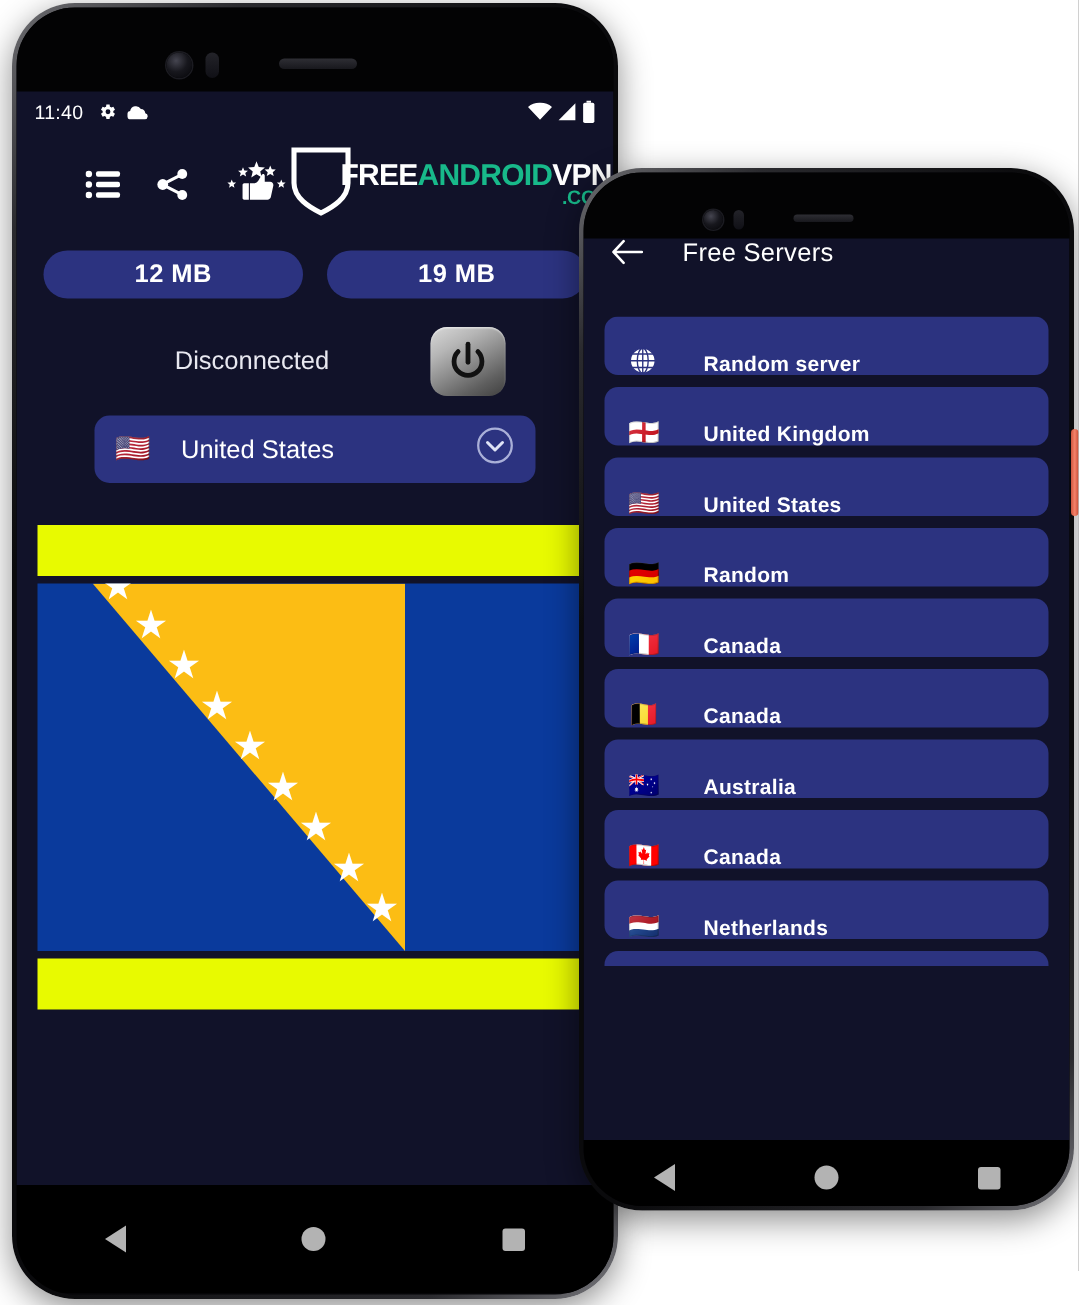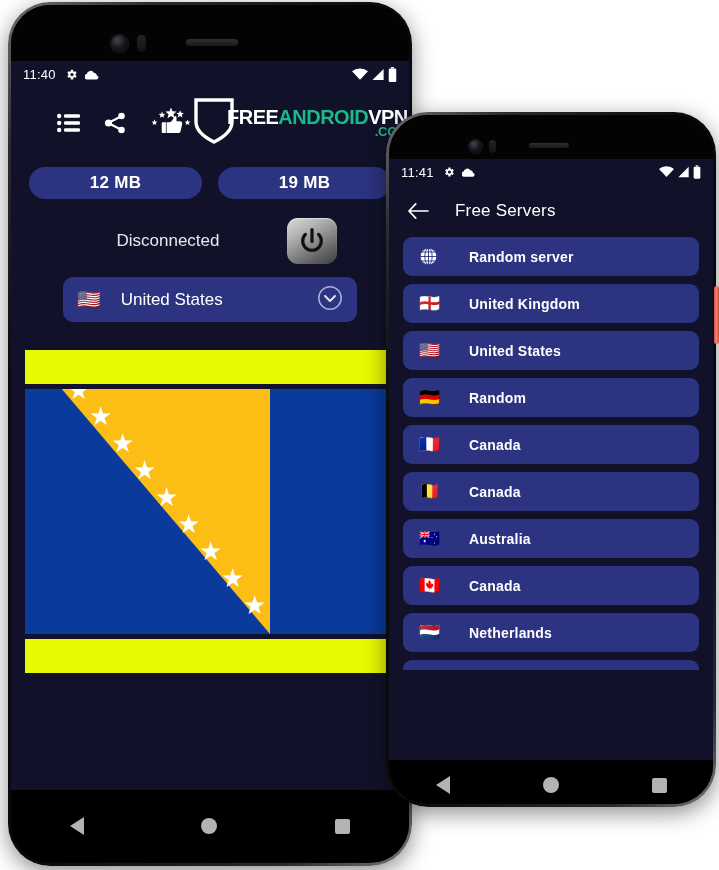--- a/index.html
+++ b/index.html
@@ -160,38 +160,38 @@
     position: absolute;
     color: #fff;
     font-size: 26px;
     line-height: 1;
   }
   .banner-bar.bottom { margin-top: 5px; }
 
   
   .sec-appbar {
     height: 52px;
-    display: flex; align-items: center;
+    display: flex; 
     padding: 0 18px;
     flex-shrink: 0;
   }
   .back-arrow { cursor: pointer; display: flex; }
   .sec-title { color: #fff; font-size: 17px; margin-left: 26px; letter-spacing: .2px; }
 
   .server-list {
     flex: 1;
     padding: 0 14px;
     display: flex; flex-direction: column; gap: 8px;
     overflow: hidden;
   }
   .server-item {
     height: 39px;
     background: #2c3380;
     border-radius: 9px;
-    display: flex; align-items: center;
+    display: flex; align-items: flex-end;
     padding: 0 16px;
     flex-shrink: 0;
     cursor: pointer;
   }
   .si-flag { font-size: 17px; width: 24px; line-height: 1; display: flex; align-items: center; }
   .si-label { color: #fff; font-size: 14px; font-weight: 700; margin-left: 26px; letter-spacing: .2px; }
   .server-item.partial { height: 10px; padding: 0; overflow: hidden; border-radius: 9px 9px 0 0; }
 
   
   .navbar {
@@ -361,43 +361,20 @@
     <div class="phone-inner">
 
       <div class="bezel-top">
         <div class="cam"></div>
         <div class="sensor"></div>
         <div class="speaker"></div>
       </div>
 
       <div class="screen">
 
-        <div class="statusbar">
-          <span class="sb-time">11:41</span>
-          <span class="sb-icons-left">
-            <svg width="12" height="12" viewBox="0 0 24 24">
-                <path fill="#fff" d="M19.4 13a7.6 7.6 0 0 0 0-2l2.1-1.6-2-3.5-2.5 1a7.6 7.6 0 0 0-1.7-1L14.9 3h-4l-.4 2.9c-.6.2-1.2.6-1.7 1l-2.5-1-2 3.5L6.4 11a7.6 7.6 0 0 0 0 2l-2.1 1.6 2 3.5 2.5-1c.5.4 1.1.8 1.7 1l.4 2.9h4l.4-2.9c.6-.2 1.2-.6 1.7-1l2.5 1 2-3.5L19.4 13zM12.9 15a3 3 0 1 1 0-6 3 3 0 0 1 0 6z"></path>
-              </svg>
-            <svg width="14" height="10" viewBox="0 0 24 16">
-                <path fill="#fff" d="M19 9.5A5 5 0 0 0 14.3 5 6.3 6.3 0 0 0 2.8 7.3 4.4 4.4 0 0 0 4 16h14.5a3.3 3.3 0 0 0 .5-6.5z"></path>
-              </svg>
-          </span>
-          <span class="sb-right">
-            <svg width="15" height="12" viewBox="0 0 24 18">
-                <path fill="#fff" d="M12 17 0 4.2A17.6 17.6 0 0 1 12 0a17.6 17.6 0 0 1 12 4.2z"></path>
-              </svg>
-            <svg width="13" height="12" viewBox="0 0 20 18">
-                <path fill="#fff" d="M18 1v16H2z"></path>
-              </svg>
-            <svg width="8" height="14" viewBox="0 0 12 20">
-                <rect x="4" y="0" width="4" height="2" fill="#fff"></rect>
-                <rect x="1" y="2" width="10" height="18" rx="1.6" fill="#fff"></rect>
-              </svg>
-          </span>
-        </div>
 
         <div class="sec-appbar">
           <span class="back-arrow">
             <svg width="22" height="18" viewBox="0 0 24 20">
               <path d="M9.5 2 2 10l7.5 8M2 10h21" fill="none" stroke="#fff" stroke-width="1.9" stroke-linecap="round" stroke-linejoin="round"></path>
             </svg>
           </span>
           <span class="sec-title">Free Servers</span>
         </div>
 

